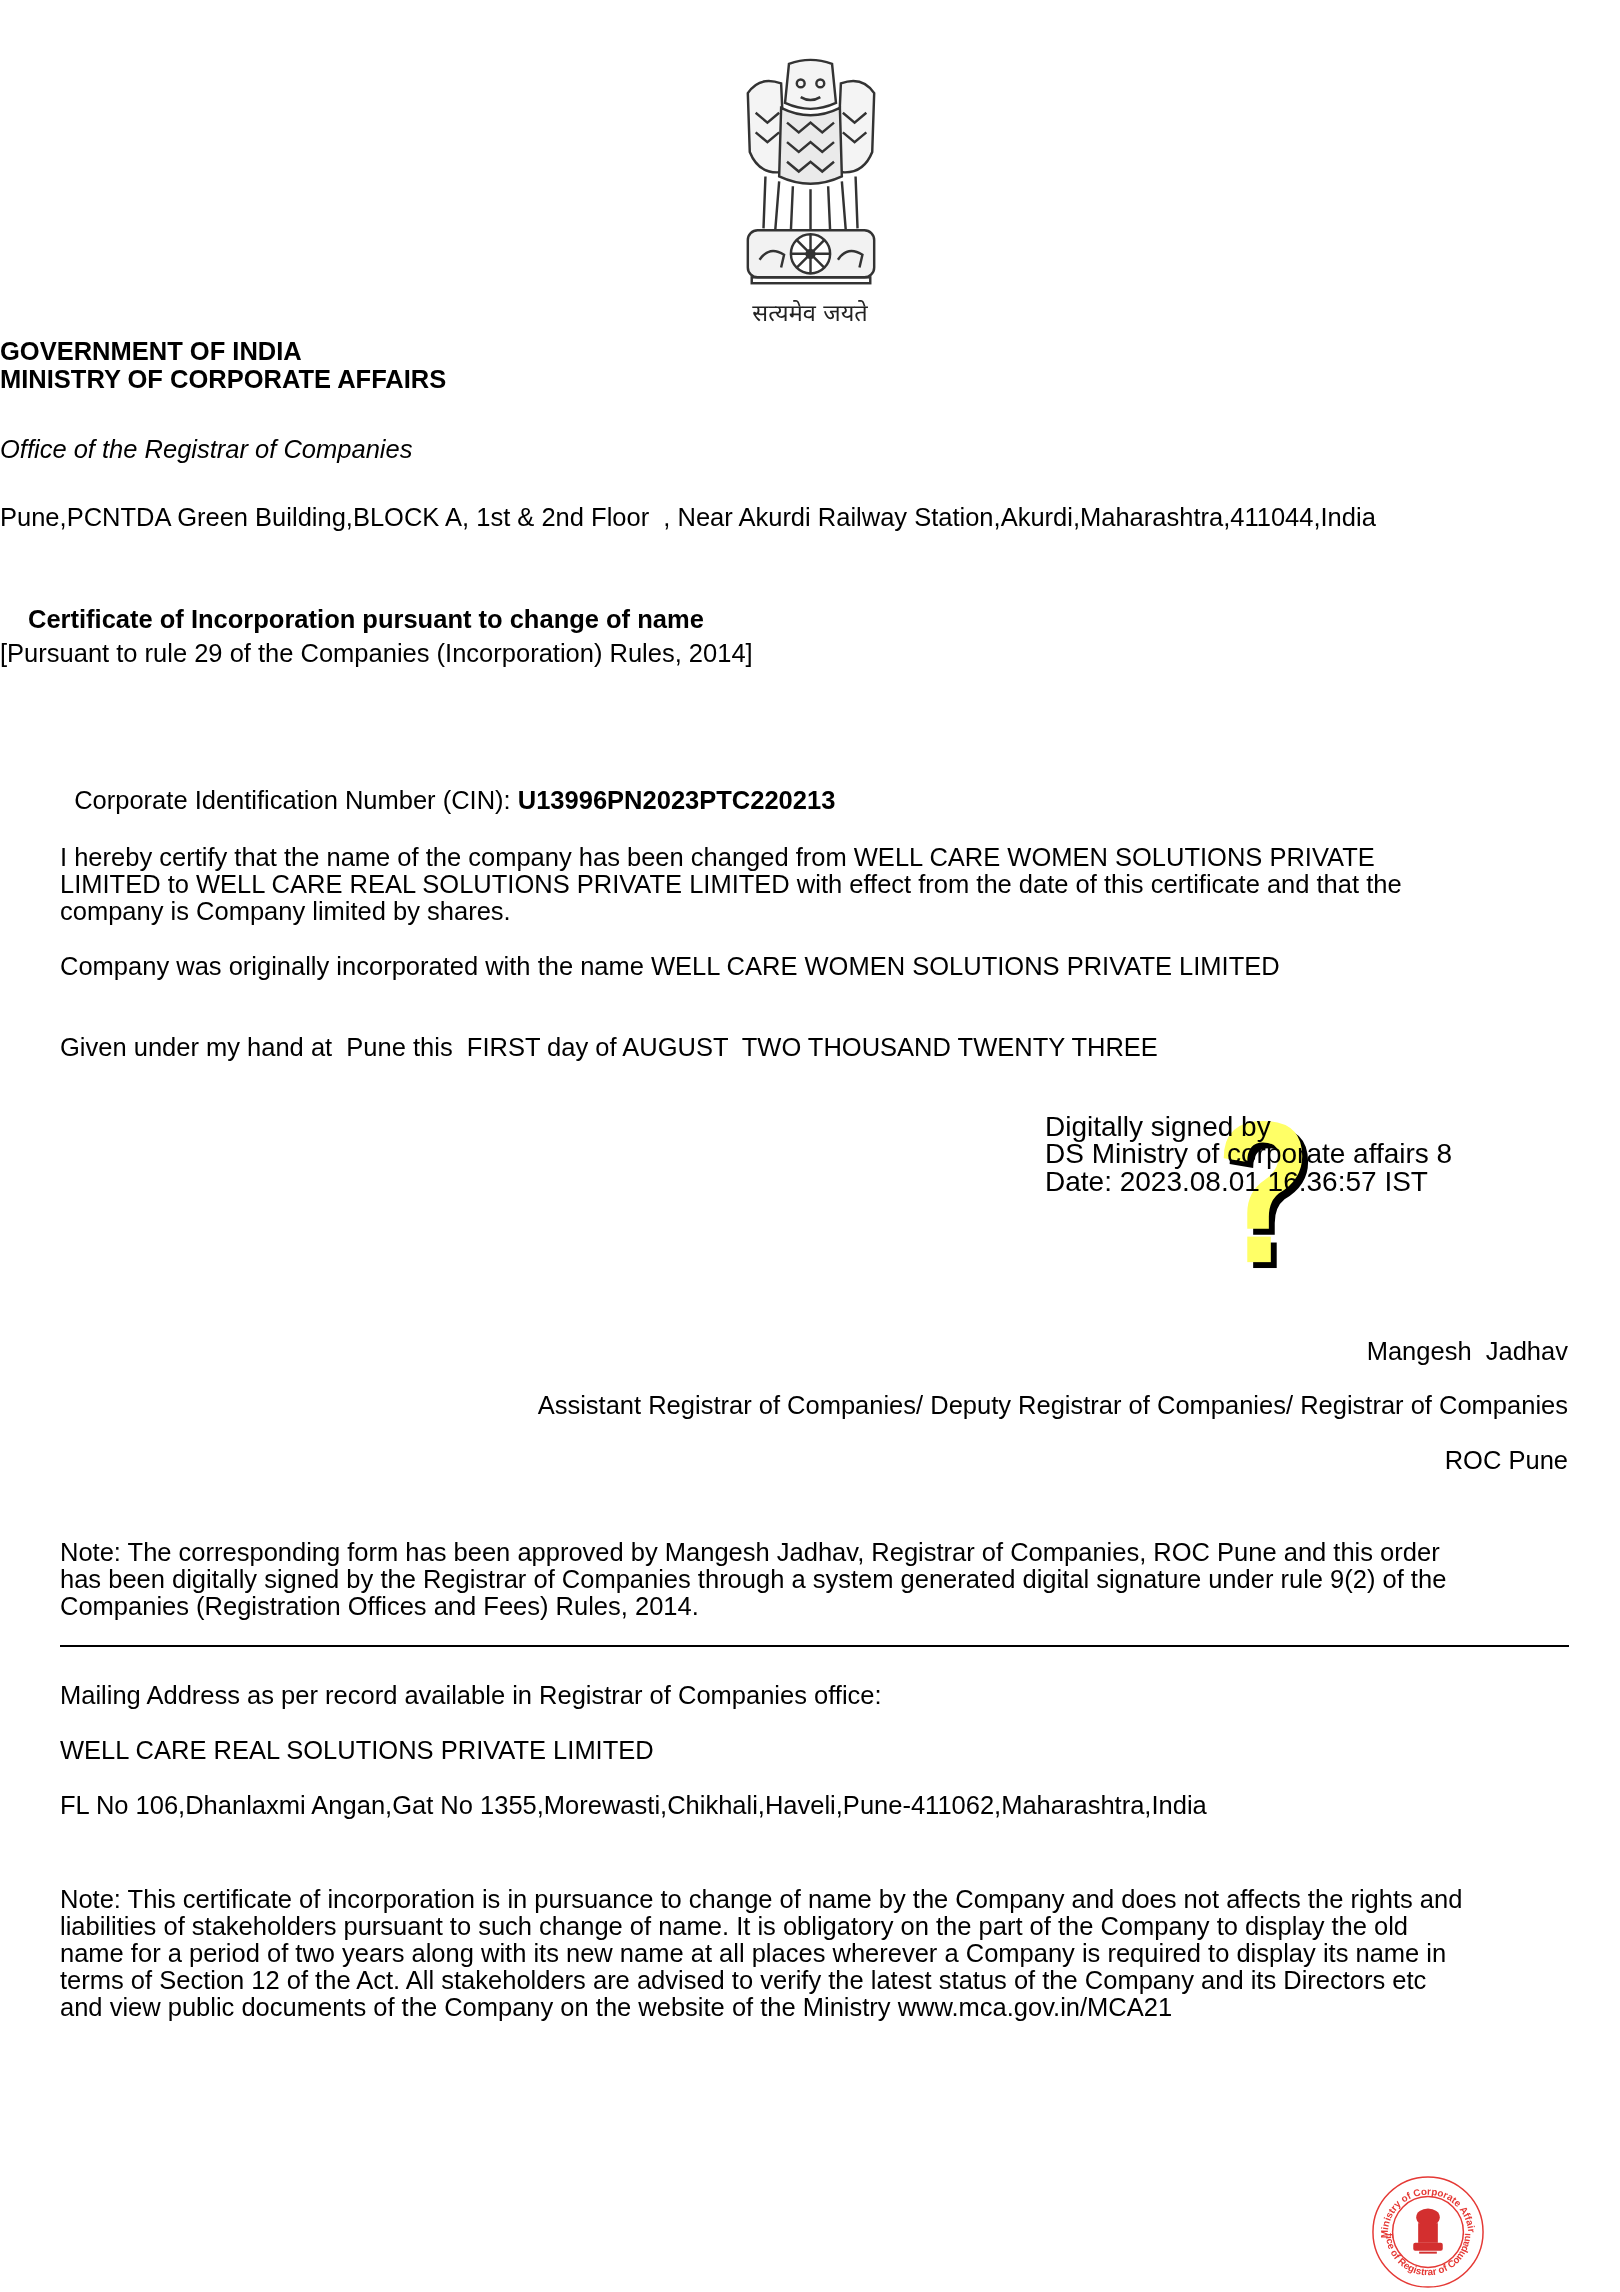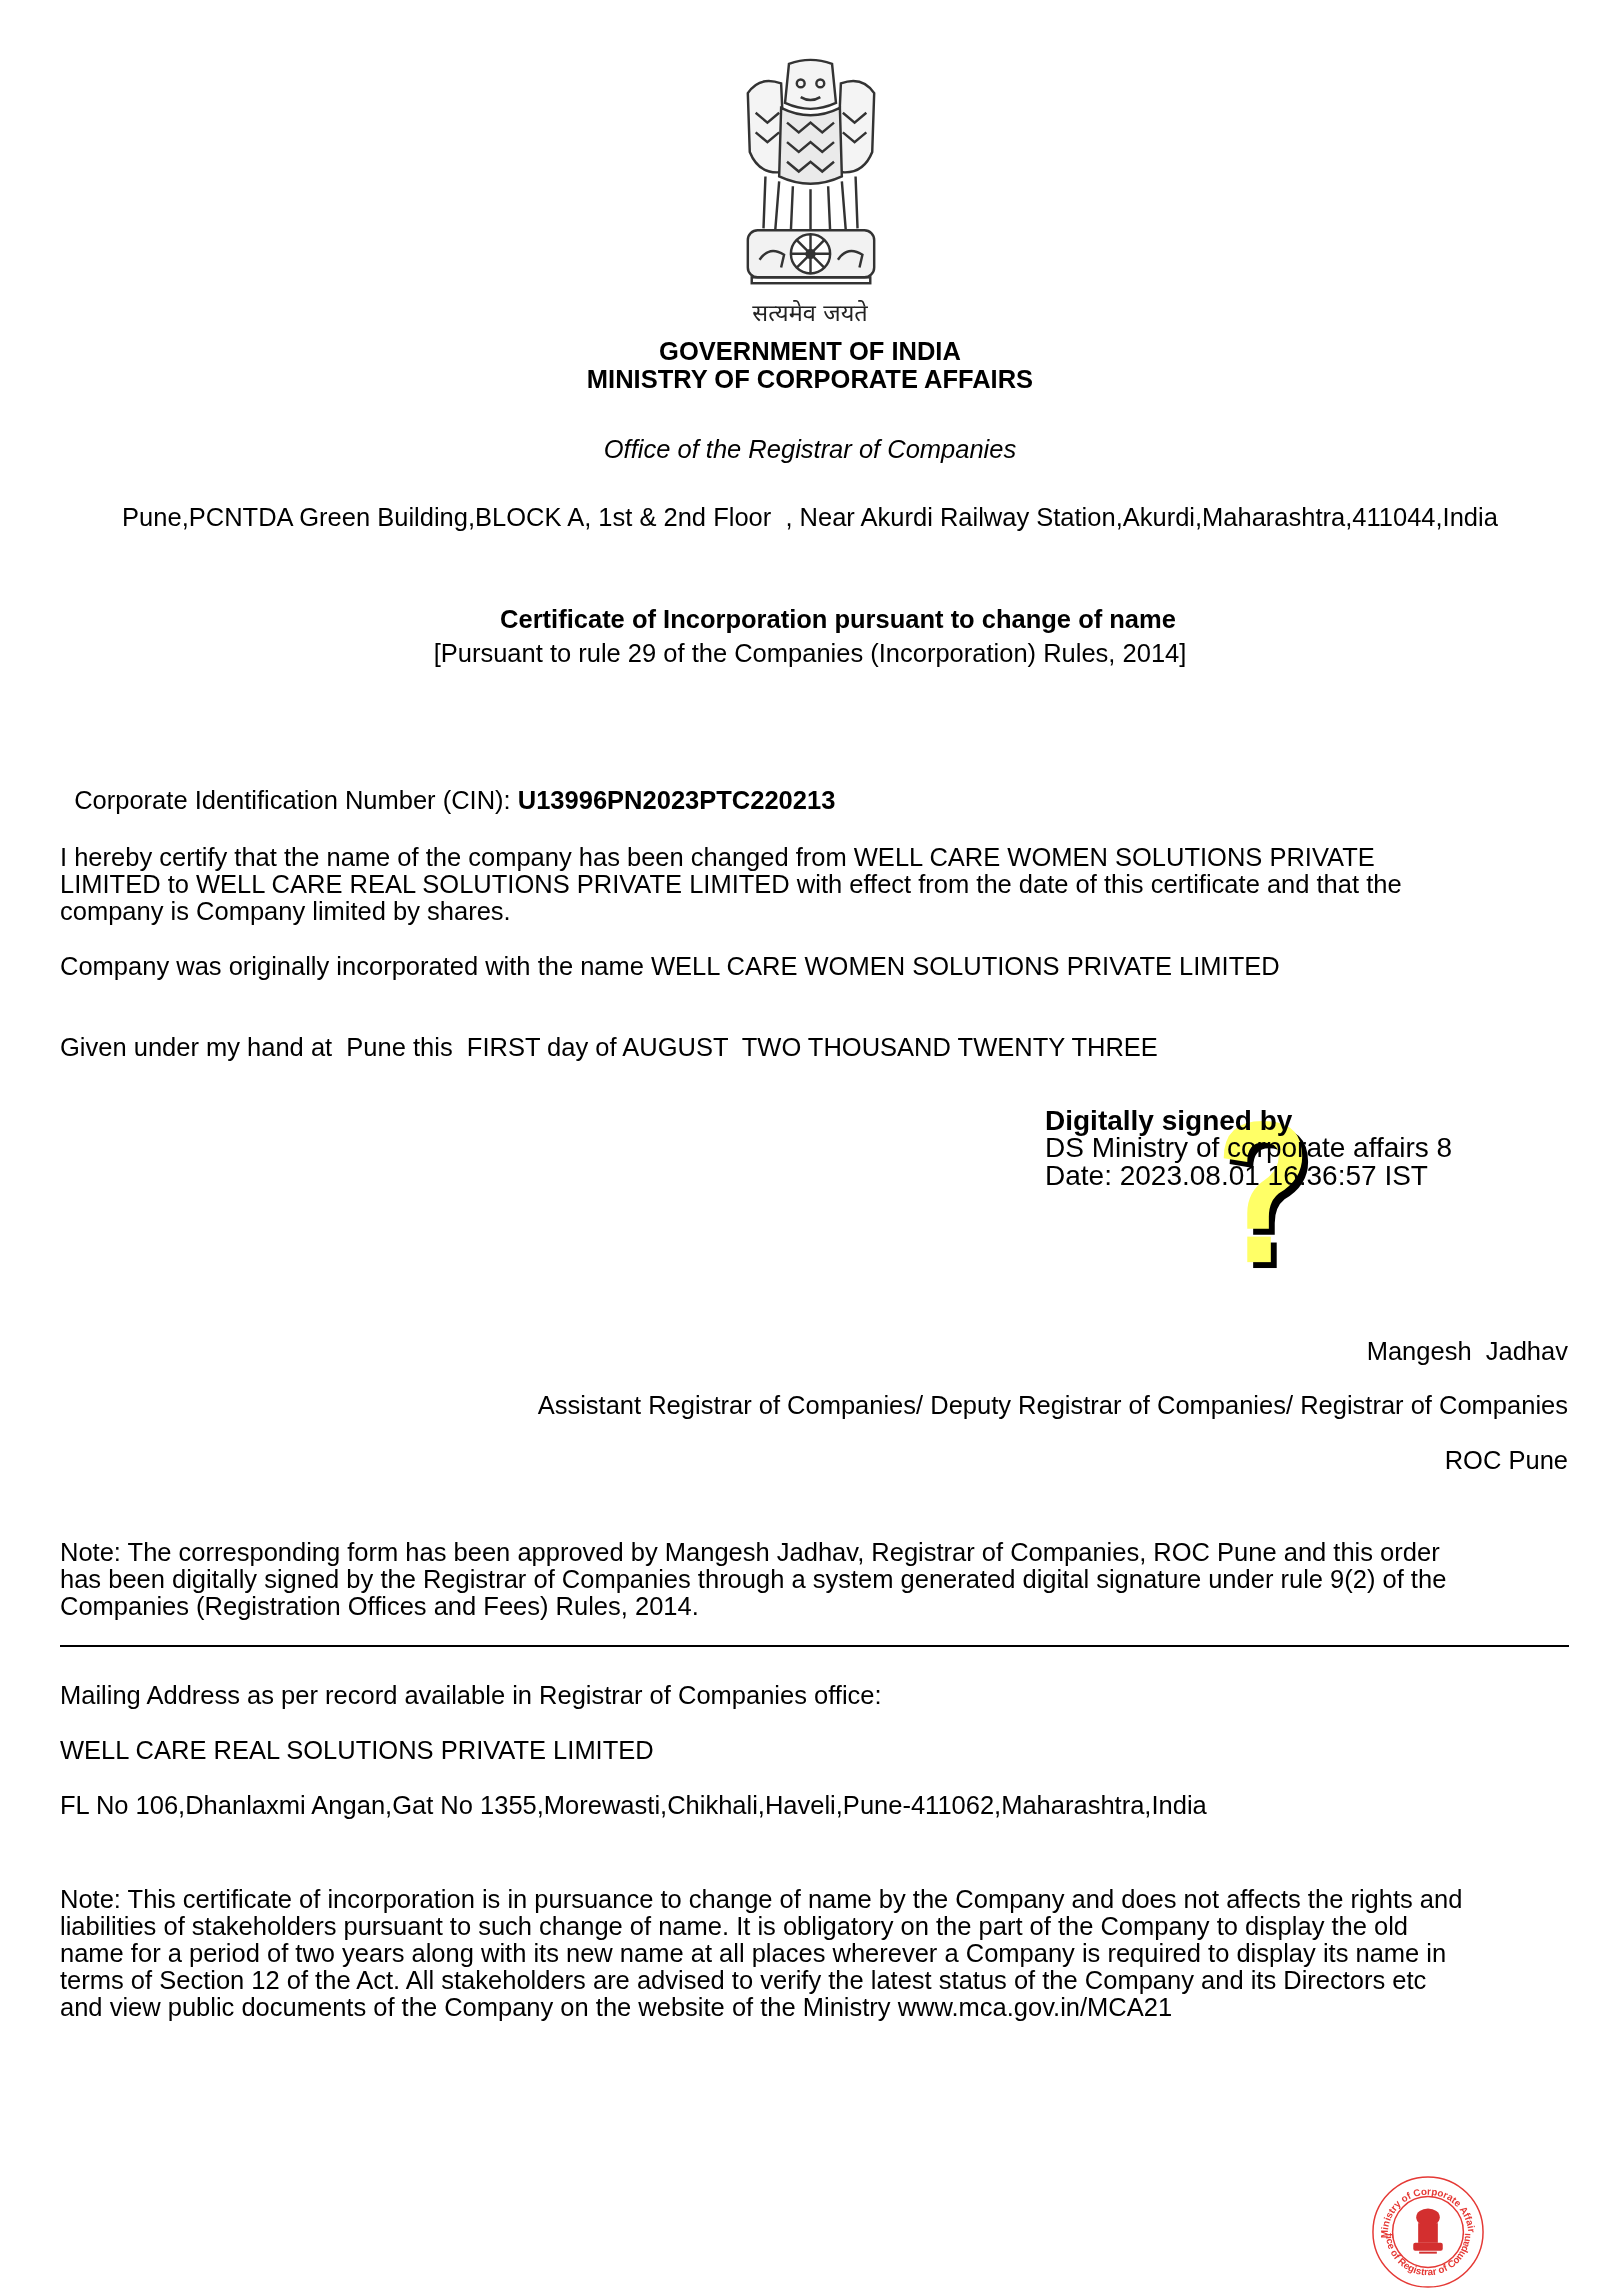--- a/index.html
+++ b/index.html
@@ -1,21 +1,21 @@
 <!DOCTYPE html>
 <html><head>
   <meta charset="utf-8">
   <style>
     html, body { margin: 0; padding: 0; background: #ffffff; }
     body {
       width: 1620px; height: 2293px; position: relative; overflow: hidden;
       font-family: "Liberation Sans", sans-serif; color: #000;
     }
     .abs { position: absolute; }
-    .center { left: 0; width: 1620px; text-align: center; }
+    .center { left: 0; width: 1620px; }
     .txt { font-size: 25.5px; line-height: 27.4px; white-space: pre; }
     .para { font-size: 25.5px; line-height: 27px; left: 60px; width: 1514px; white-space: pre-line; }
     .bold { font-weight: bold; }
     .right { right: 52px; text-align: right; white-space: pre; font-size: 25.5px; line-height: 27.4px; }
 
     #emblem { left: 730px; top: 54px; width: 162px; height: 274px; }
     #motto { left: 0; width: 1620px; top: 296px; text-align: center; font-family: "DejaVu Serif", serif; font-size: 23.5px; color: #222; }
 
     #sig-block { left: 1045px; top: 1093px; width: 510px; height: 176px; }
     #sig-title { font-size: 39px; line-height: 43px; white-space: pre; position: relative; z-index: 2; }
@@ -79,21 +79,21 @@
 
 <div id="sig-block" class="abs">
   <svg id="question-mark" viewBox="0 0 105 165">
     <g>
       <path d="M14 48 Q14 10 54 10 Q94 10 94 46 Q94 70 70 84 Q60 92 60 108 L60 120 L38 120 L38 104 Q38 82 56 70 Q70 60 70 46 Q70 32 54 32 Q38 32 38 52 Z" fill="#000" transform="translate(6,6)"></path>
       <rect x="44" y="134" width="24" height="26" fill="#000"></rect>
       <path d="M14 48 Q14 10 54 10 Q94 10 94 46 Q94 70 70 84 Q60 92 60 108 L60 120 L38 120 L38 104 Q38 82 56 70 Q70 60 70 46 Q70 32 54 32 Q38 32 38 52 Z" fill="#FFFF66"></path>
       <rect x="38" y="128" width="24" height="26" fill="#FFFF66"></rect>
     </g>
   </svg>
-  <div class="sig-line" style="margin-top:14px;font-weight:bold;">Digitally signed by</div>
+  <div class="sig-line" style="margin-top:20px;">Digitally signed by</div>
   <div class="sig-line">DS Ministry of corporate affairs 8</div>
   <div class="sig-line">Date: 2023.08.01 16:36:57 IST</div>
 </div>
 
 <div class="abs right" style="top:1338px;">Mangesh  Jadhav</div>
 <div class="abs right" style="top:1392px;">Assistant Registrar of Companies/ Deputy Registrar of Companies/ Registrar of Companies</div>
 <div class="abs right" style="top:1447px;">ROC Pune</div>
 
 <div class="abs para" style="top:1539px;">Note: The corresponding form has been approved by Mangesh  Jadhav, Registrar of Companies, ROC Pune and this order
 has been digitally signed by the Registrar of Companies through a system generated digital signature under rule 9(2) of the

